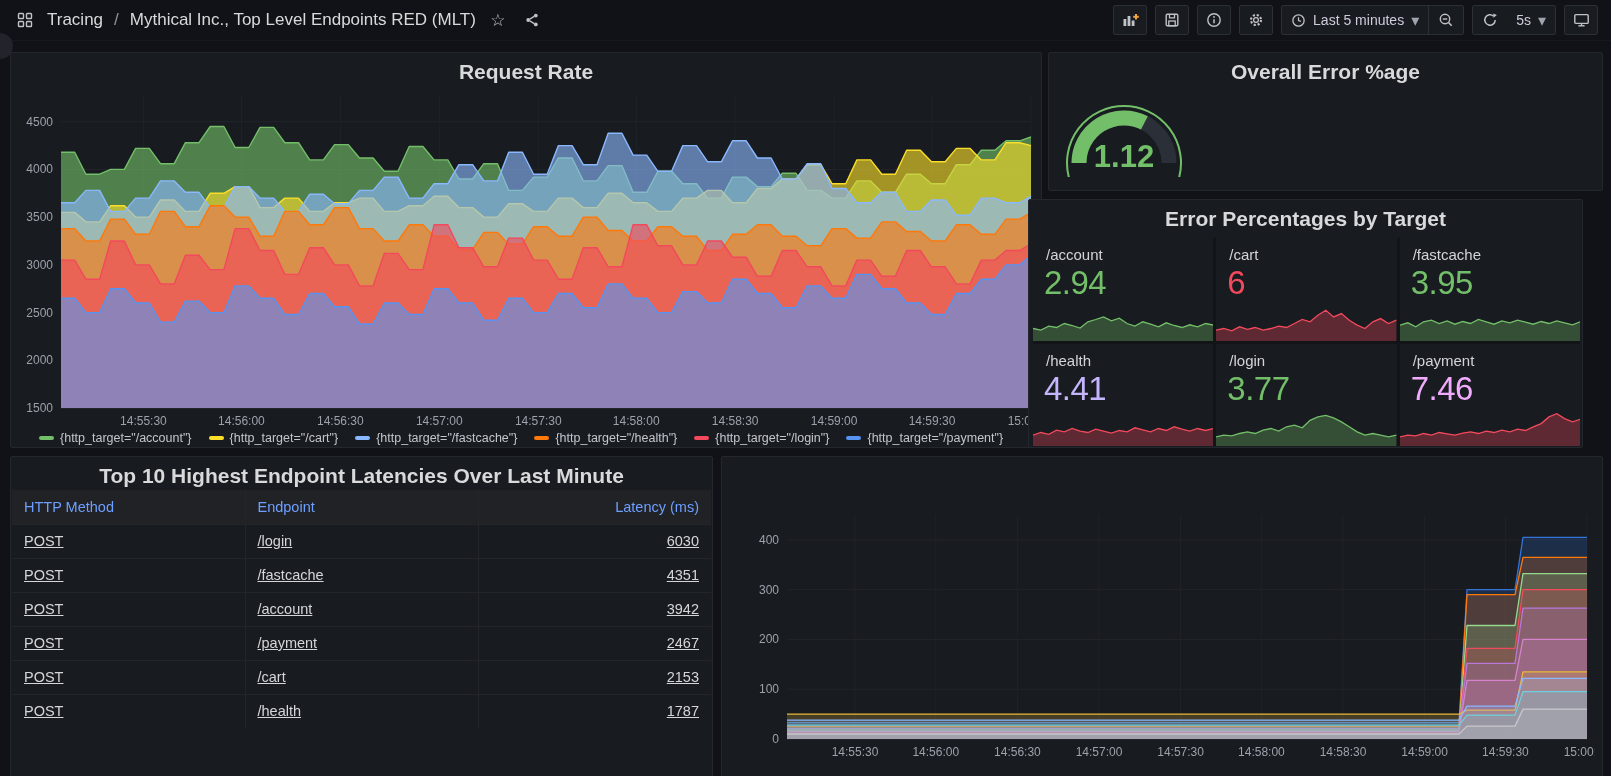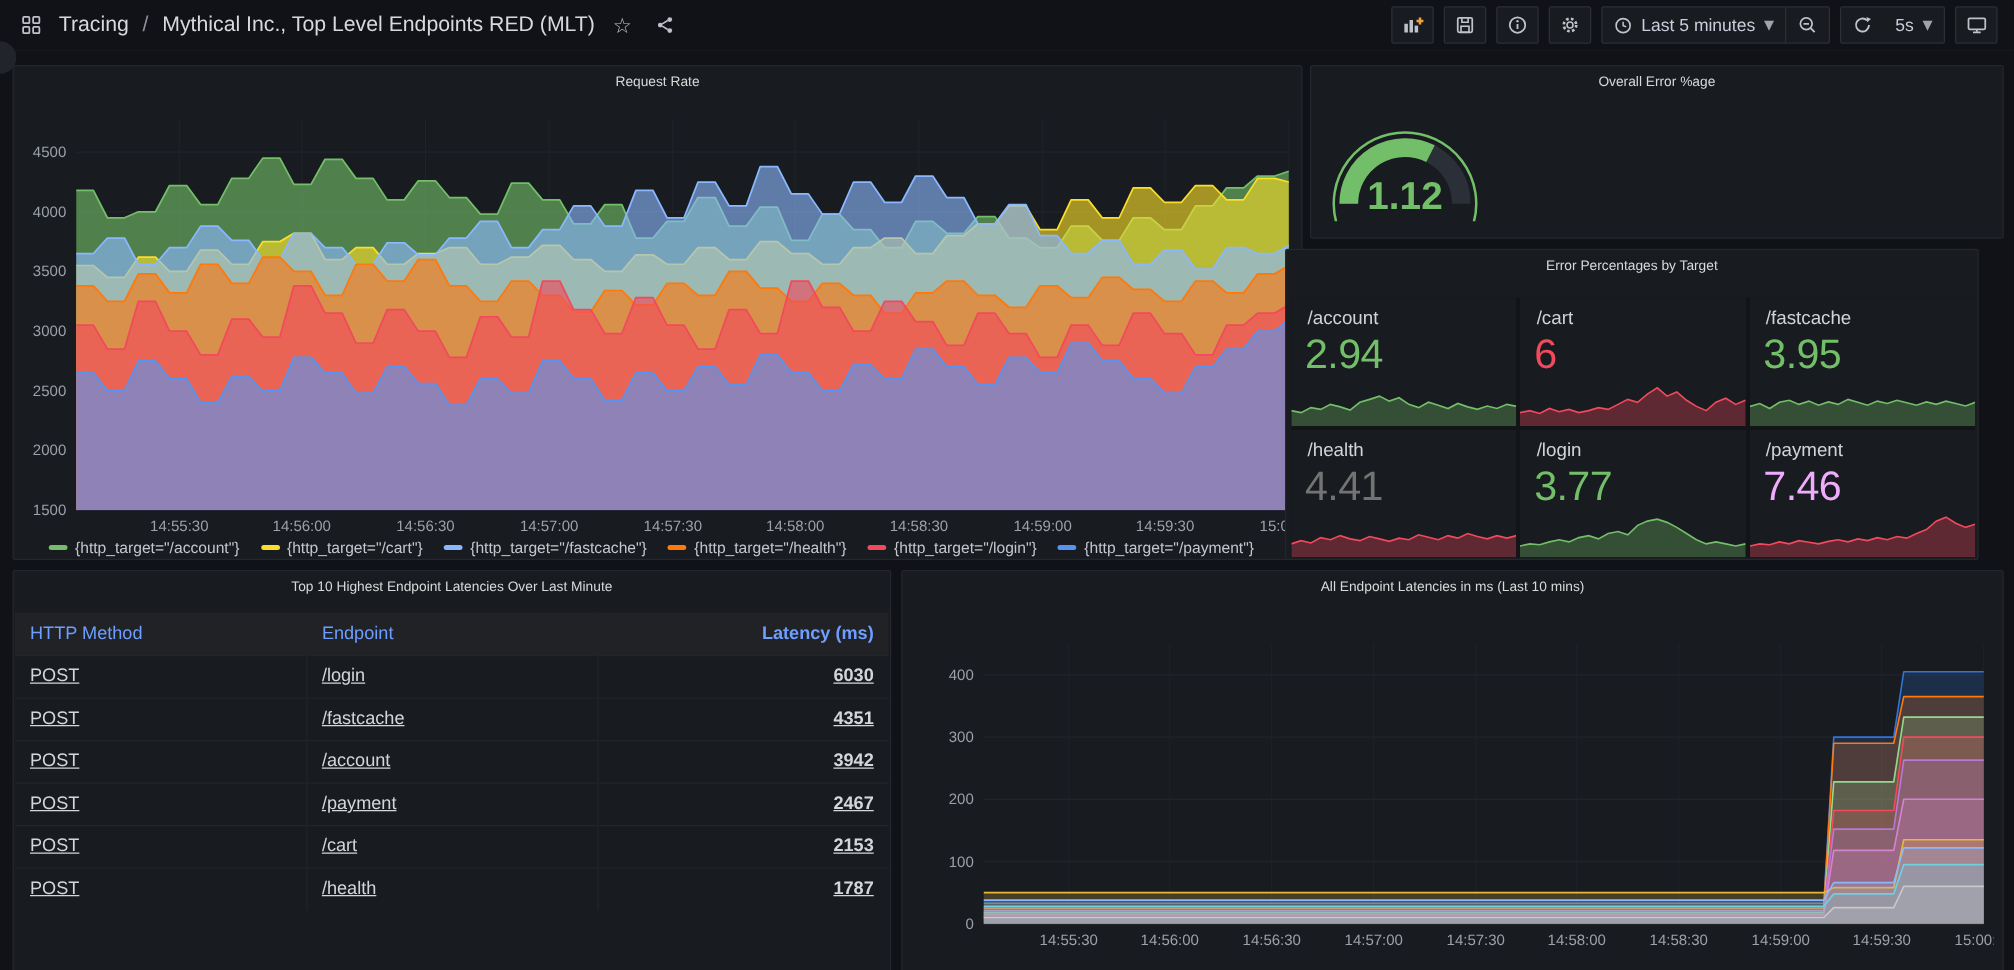--- a/index.html
+++ b/index.html
@@ -34,21 +34,21 @@
     border-radius:2px; background:#181b1f; }
   .tgroup .seg{ display:flex; align-items:center; gap:7px; padding:0 9px; cursor:pointer; color:#c7c9d1;}
   .tgroup .divider{ width:1px; background:#2c2f38; }
   .chev{ color:#9fa3ad; }
   .tlabel{ font-size:14px; color:#ccccdc; }
   
   .edge-bump{ position:absolute; left:-13px; top:33px; width:26px; height:26px;
     border-radius:50%; background:#22242b; }
   
   .panel{ position:absolute; background:#181b1f; border:1px solid #25272e; border-radius:2px; }
-  .ptitle{ text-align:center; font-size:11px; font-weight:400; color:#d8d9da;
+  .ptitle{ text-align:center; font-size:21px; font-weight:700; color:#d8d9da;
     padding-top:7px; height:30px; cursor:pointer; white-space:nowrap; }
   #panel-request-rate{ left:10px; top:52px; width:1032px; height:396px; }
   #panel-gauge       { left:1048px; top:52px;  width:555px; height:139px; }
   #panel-errors      { left:1028px; top:199px; width:555px; height:249px; }
   #panel-table       { left:10px;  top:456px; width:703px; height:330px; }
   #panel-latency     { left:721px; top:456px; width:882px; height:330px; }
   .ax{ font-size:12px; fill:#9da1ab; font-family:"Liberation Sans",sans-serif; }
   
   .legend{ position:absolute; left:28px; top:378px; display:flex; gap:17px; align-items:center; }
   .legend .li{ display:flex; align-items:center; gap:6px; font-size:12.5px; color:#c4c6ce; cursor:pointer; white-space:nowrap;}
@@ -67,21 +67,21 @@
   table.latency{ position:absolute; left:1px; top:33px; width:699px; border-collapse:collapse;
     font-size:14.5px; table-layout:fixed; }
   table.latency th{
     background:#202226; color:#6e9fff; font-weight:400; text-align:left;
     height:34px; padding:0 12px; cursor:pointer;
   }
   table.latency td{
     height:34px; padding:0 12px; color:#d5d6da; border-top:1px solid #23252b;
   }
   table.latency th:nth-child(2), table.latency td:nth-child(2){ border-left:1px solid #23252b; }
-  table.latency th:nth-child(3), table.latency td:nth-child(3){ border-left:1px solid #23252b; text-align:right;font-weight:bold; }
+  table.latency th:nth-child(3), table.latency td:nth-child(3){ border-left:1px solid #23252b; text-align:right; }
   table.latency td span{ text-decoration:underline; cursor:pointer; }
   svg text{ user-select:none; }
 </style>
 </head>
 <body>
 
 <header class="topbar">
   <div class="tb-left">
     <span class="tb-icon">
       <svg width="16" height="16" viewBox="0 0 16 16">
@@ -298,21 +298,21 @@
       <div class="stat-cell">
         <div class="stat-label">/fastcache</div>
         <div class="stat-value" style="color: rgb(115, 191, 105);">3.95</div>
         <svg class="stat-spark" viewBox="0 0 180 37" preserveAspectRatio="none">
           <path d="M0.0 21.1 L7.8 18.8 L15.7 22.8 L23.5 17.8 L31.3 16.2 L39.1 19.5 L47.0 16.9 L54.8 20.2 L62.6 17.5 L70.4 19.5 L78.3 15.5 L86.1 17.8 L93.9 20.2 L101.7 16.9 L109.6 18.8 L117.4 16.2 L125.2 18.2 L133.0 20.2 L140.9 17.5 L148.7 19.5 L156.5 16.9 L164.3 18.8 L172.2 20.8 L180.0 17.8 L180 37 L0 37 Z" fill="#73BF69" fill-opacity="0.32" stroke="none"></path>
           <path d="M0.0 21.1 L7.8 18.8 L15.7 22.8 L23.5 17.8 L31.3 16.2 L39.1 19.5 L47.0 16.9 L54.8 20.2 L62.6 17.5 L70.4 19.5 L78.3 15.5 L86.1 17.8 L93.9 20.2 L101.7 16.9 L109.6 18.8 L117.4 16.2 L125.2 18.2 L133.0 20.2 L140.9 17.5 L148.7 19.5 L156.5 16.9 L164.3 18.8 L172.2 20.8 L180.0 17.8" fill="none" stroke="#73BF69" stroke-width="1.3"></path>
         </svg>
       </div>
       <div class="stat-cell">
         <div class="stat-label">/health</div>
-        <div class="stat-value" style="color: #737373;">4.41</div>
+        <div class="stat-value" style="color: #c4b5fd;">4.41</div>
         <svg class="stat-spark" viewBox="0 0 180 37" preserveAspectRatio="none">
           <path d="M0.0 26.1 L7.8 23.5 L15.7 25.4 L23.5 21.1 L31.3 22.8 L39.1 19.5 L47.0 22.1 L54.8 23.5 L62.6 20.2 L70.4 22.1 L78.3 24.1 L86.1 21.5 L93.9 22.8 L101.7 18.8 L109.6 20.8 L117.4 22.8 L125.2 19.5 L133.0 21.5 L140.9 17.8 L148.7 20.2 L156.5 22.1 L164.3 19.5 L172.2 21.5 L180.0 19.5 L180 37 L0 37 Z" fill="#F2495C" fill-opacity="0.32" stroke="none"></path>
           <path d="M0.0 26.1 L7.8 23.5 L15.7 25.4 L23.5 21.1 L31.3 22.8 L39.1 19.5 L47.0 22.1 L54.8 23.5 L62.6 20.2 L70.4 22.1 L78.3 24.1 L86.1 21.5 L93.9 22.8 L101.7 18.8 L109.6 20.8 L117.4 22.8 L125.2 19.5 L133.0 21.5 L140.9 17.8 L148.7 20.2 L156.5 22.1 L164.3 19.5 L172.2 21.5 L180.0 19.5" fill="none" stroke="#F2495C" stroke-width="1.3"></path>
         </svg>
       </div>
       <div class="stat-cell">
         <div class="stat-label">/login</div>
         <div class="stat-value" style="color: rgb(115, 191, 105);">3.77</div>
         <svg class="stat-spark" viewBox="0 0 180 37" preserveAspectRatio="none">
           <path d="M0.0 27.8 L7.8 26.1 L15.7 26.8 L23.5 24.5 L31.3 22.8 L39.1 24.5 L47.0 21.1 L54.8 19.5 L62.6 22.1 L70.4 17.8 L78.3 16.2 L86.1 18.8 L93.9 11.3 L101.7 7.9 L109.6 6.3 L117.4 8.9 L125.2 12.9 L133.0 17.8 L140.9 22.8 L148.7 26.1 L156.5 24.5 L164.3 26.1 L172.2 27.8 L180.0 26.1 L180 37 L0 37 Z" fill="#73BF69" fill-opacity="0.32" stroke="none"></path>
@@ -369,21 +369,20 @@
         <tr>
           <td><span>POST</span></td>
           <td><span>/health</span></td>
           <td><span>1787</span></td>
         </tr>
       </tbody>
   </table>
 </section>
 
 <section class="panel" id="panel-latency">
-  <div class="ptitle">All Endpoint Latencies in ms (Last 10 mins)</div>
   <svg id="lat-chart" style="position:absolute;left:7px;top:30px;" width="866" height="296">
       <line x1="58" x2="858" y1="252" y2="252" stroke="#22242c" stroke-width="1"></line>
       <text x="50" y="256" text-anchor="end" class="ax">0</text>
       <line x1="58" x2="858" y1="202.22222222222223" y2="202.22222222222223" stroke="#22242c" stroke-width="1"></line>
       <text x="50" y="206.22222222222223" text-anchor="end" class="ax">100</text>
       <line x1="58" x2="858" y1="152.44444444444446" y2="152.44444444444446" stroke="#22242c" stroke-width="1"></line>
       <text x="50" y="156.44444444444446" text-anchor="end" class="ax">200</text>
       <line x1="58" x2="858" y1="102.66666666666669" y2="102.66666666666669" stroke="#22242c" stroke-width="1"></line>
       <text x="50" y="106.66666666666669" text-anchor="end" class="ax">300</text>
       <line x1="58" x2="858" y1="52.888888888888914" y2="52.888888888888914" stroke="#22242c" stroke-width="1"></line>

